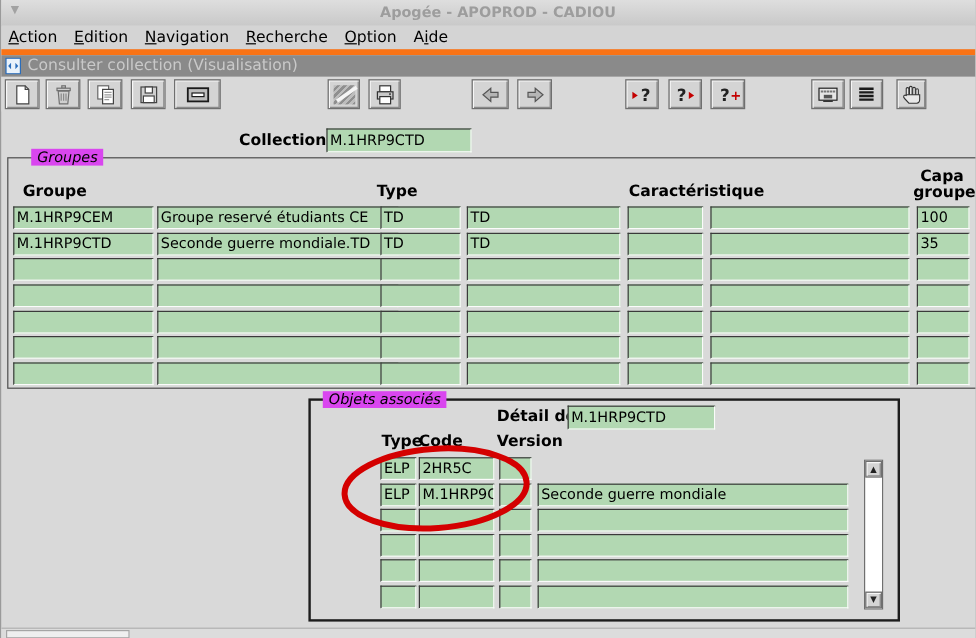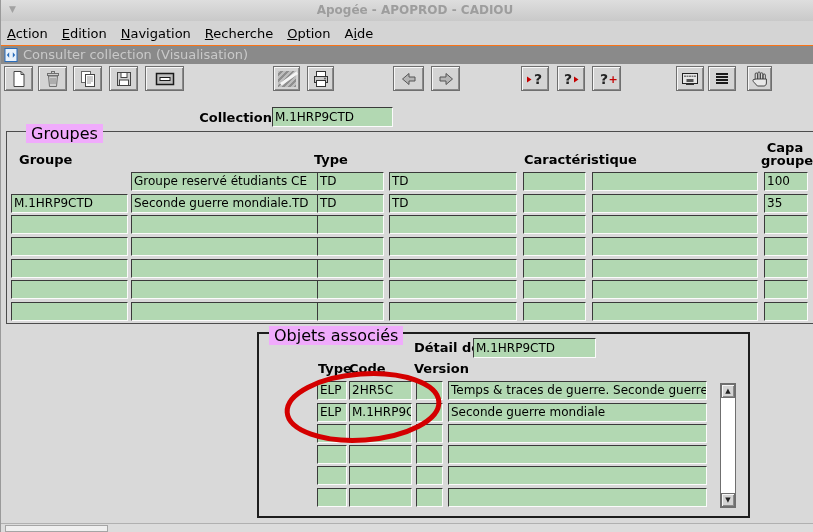--- a/index.html
+++ b/index.html
@@ -6,21 +6,21 @@
   #app{position:relative;width:813px;height:532px;background:#d9d9d9;overflow:hidden;
        font-family:"DejaVu Sans","Liberation Sans",sans-serif;color:#000;
        border-left:1px solid #9a9a9a;box-sizing:border-box;}
   
   .titlebar{position:absolute;left:0;top:0;width:100%;height:21px;
     background:linear-gradient(#dedede,#c9c9c9);border-bottom:1px solid #b5b5b5;}
   .titlebar .wtitle{position:absolute;left:0;right:0;top:3px;text-align:center;
     font-size:12px;font-weight:bold;color:#9d9d9d;padding-left:16px;}
   .titlebar .wmenu-btn{position:absolute;left:8px;top:4px;font-size:9px;color:#a2a2a2;cursor:default;}
   .menubar{position:absolute;left:0;top:21px;width:100%;height:25px;background:#d4d4d4;
-    border-bottom:1px solid #f97316;display:flex;align-items:center;padding-left:6px;box-sizing:border-box;}
+    border-bottom:5px solid #f97316;display:flex;align-items:center;padding-left:6px;box-sizing:border-box;}
   .menu-item{font-size:13px;margin-right:14px;white-space:nowrap;cursor:default;}
   .menu-item .mn{text-decoration:underline;}
   .innerbar{position:absolute;left:0;top:46px;width:100%;height:18px;background:#8a8a8a;}
   .innerbar .ititle{position:absolute;left:22px;top:1px;font-size:13px;color:#c9c9c9;white-space:nowrap;}
   .innerbar .iicon{position:absolute;left:3px;top:2px;width:14px;height:14px;}
   
   .toolbar{position:absolute;left:0;top:64px;width:100%;height:29px;background:#d9d9d9;}
   .tbtn{position:absolute;top:2px;height:25px;background:#d4d4d4;border:1px solid #6f6f6f;
     box-shadow:inset 1px 1px 0 #f7f7f7, inset -1px -1px 0 #8a8a8a;
     display:flex;align-items:center;justify-content:center;box-sizing:border-box;cursor:default;}
@@ -28,22 +28,22 @@
     background:repeating-linear-gradient(135deg,#bdbdbd 0 2px,#8f8f8f 2px 4px);}
   .hatch .slash{position:absolute;left:1px;top:6px;width:20px;height:3px;background:#f5f5f5;
     transform:rotate(-35deg);}
   
   .field,.gcell{background:#b2d8b2;border:1px solid;border-color:#3a3a3a #fbfbfb #fbfbfb #3a3a3a;
     font-size:12px;overflow:hidden;white-space:nowrap;box-sizing:border-box;}
   .field{position:absolute;height:20px;line-height:18px;padding:0 2px;}
   .lbl{position:absolute;font-size:13px;font-weight:bold;white-space:nowrap;}
   .frame{position:absolute;border:1px solid #4c4c4c;}
   .frame.thick{border:2px solid #1d1d1d;}
-  .frame-label{position:absolute;top:-8px;background:#f0abfc;padding:0 5px;
-    font-size:16px;white-space:nowrap;}
+  .frame-label{position:absolute;top:-8px;background:#d946ef;padding:0 5px;
+    font-size:12px;font-style:italic;white-space:nowrap;}
   .grow{position:absolute;left:0;width:100%;height:19px;}
   .gcell{position:absolute;top:0;height:19px;line-height:16px;padding:0 1px 0 2px;}
   
   .c-groupe{left:10px;width:117px}.c-compl{left:130px;width:201px}.c-type1{left:316px;width:67px}
   .c-type2{left:388px;width:128px}.c-car1{left:522px;width:63px}.c-car2{left:591px;width:166px}
   .c-capa{left:763px;width:44px}
   
   .o-type{left:316px;width:30px}.o-code{left:348px;width:63px}.o-ver{left:415px;width:27px}
   .o-lib{left:447px;width:259px}
   
@@ -196,20 +196,21 @@
   </div>
   <div class="lbl" style="left:18px;top:152px">Groupe</div>
   <div class="lbl" style="left:313px;top:152px">Type</div>
   <div class="lbl" style="left:523px;top:152px">Caractéristique</div>
   <div class="lbl" style="left:760px;top:141px;width:48px;text-align:center;line-height:13px">
     <div>Capa</div>
     <div>groupe</div>
   </div>
 
   <div class="grow" style="top:172px">
+    <div class="gcell c-groupe">M.1HRP9CEM</div>
     <div class="gcell c-compl">Groupe reservé étudiants CE</div>
     <div class="gcell c-type1">TD</div>
     <div class="gcell c-type2">TD</div>
     <div class="gcell c-car1"></div>
     <div class="gcell c-car2"></div>
     <div class="gcell c-capa">100</div>
   </div>
   <div class="grow" style="top:194px">
     <div class="gcell c-groupe">M.1HRP9CTD</div>
     <div class="gcell c-compl">Seconde guerre mondiale.TD</div>
@@ -272,21 +273,20 @@
   <div class="field" style="left:472px;top:338px;width:123px">M.1HRP9CTD</div>
 
   <div class="lbl" style="left:317px;top:361px">Type</div>
   <div class="lbl" style="left:348px;top:361px">Code</div>
   <div class="lbl" style="left:413px;top:361px">Version</div>
 
   <div class="grow" style="top:381px">
     <div class="gcell o-type">ELP</div>
     <div class="gcell o-code">2HR5C</div>
     <div class="gcell o-ver"></div>
-    <div class="gcell o-lib">Temps &amp; traces de guerre. Seconde guerre</div>
   </div>
   <div class="grow" style="top:403px">
     <div class="gcell o-type">ELP</div>
     <div class="gcell o-code">M.1HRP9C</div>
     <div class="gcell o-ver"></div>
     <div class="gcell o-lib">Seconde guerre mondiale</div>
   </div>
   <div class="grow" style="top:424px">
     <div class="gcell o-type"></div>
       <div class="gcell o-code"></div>

